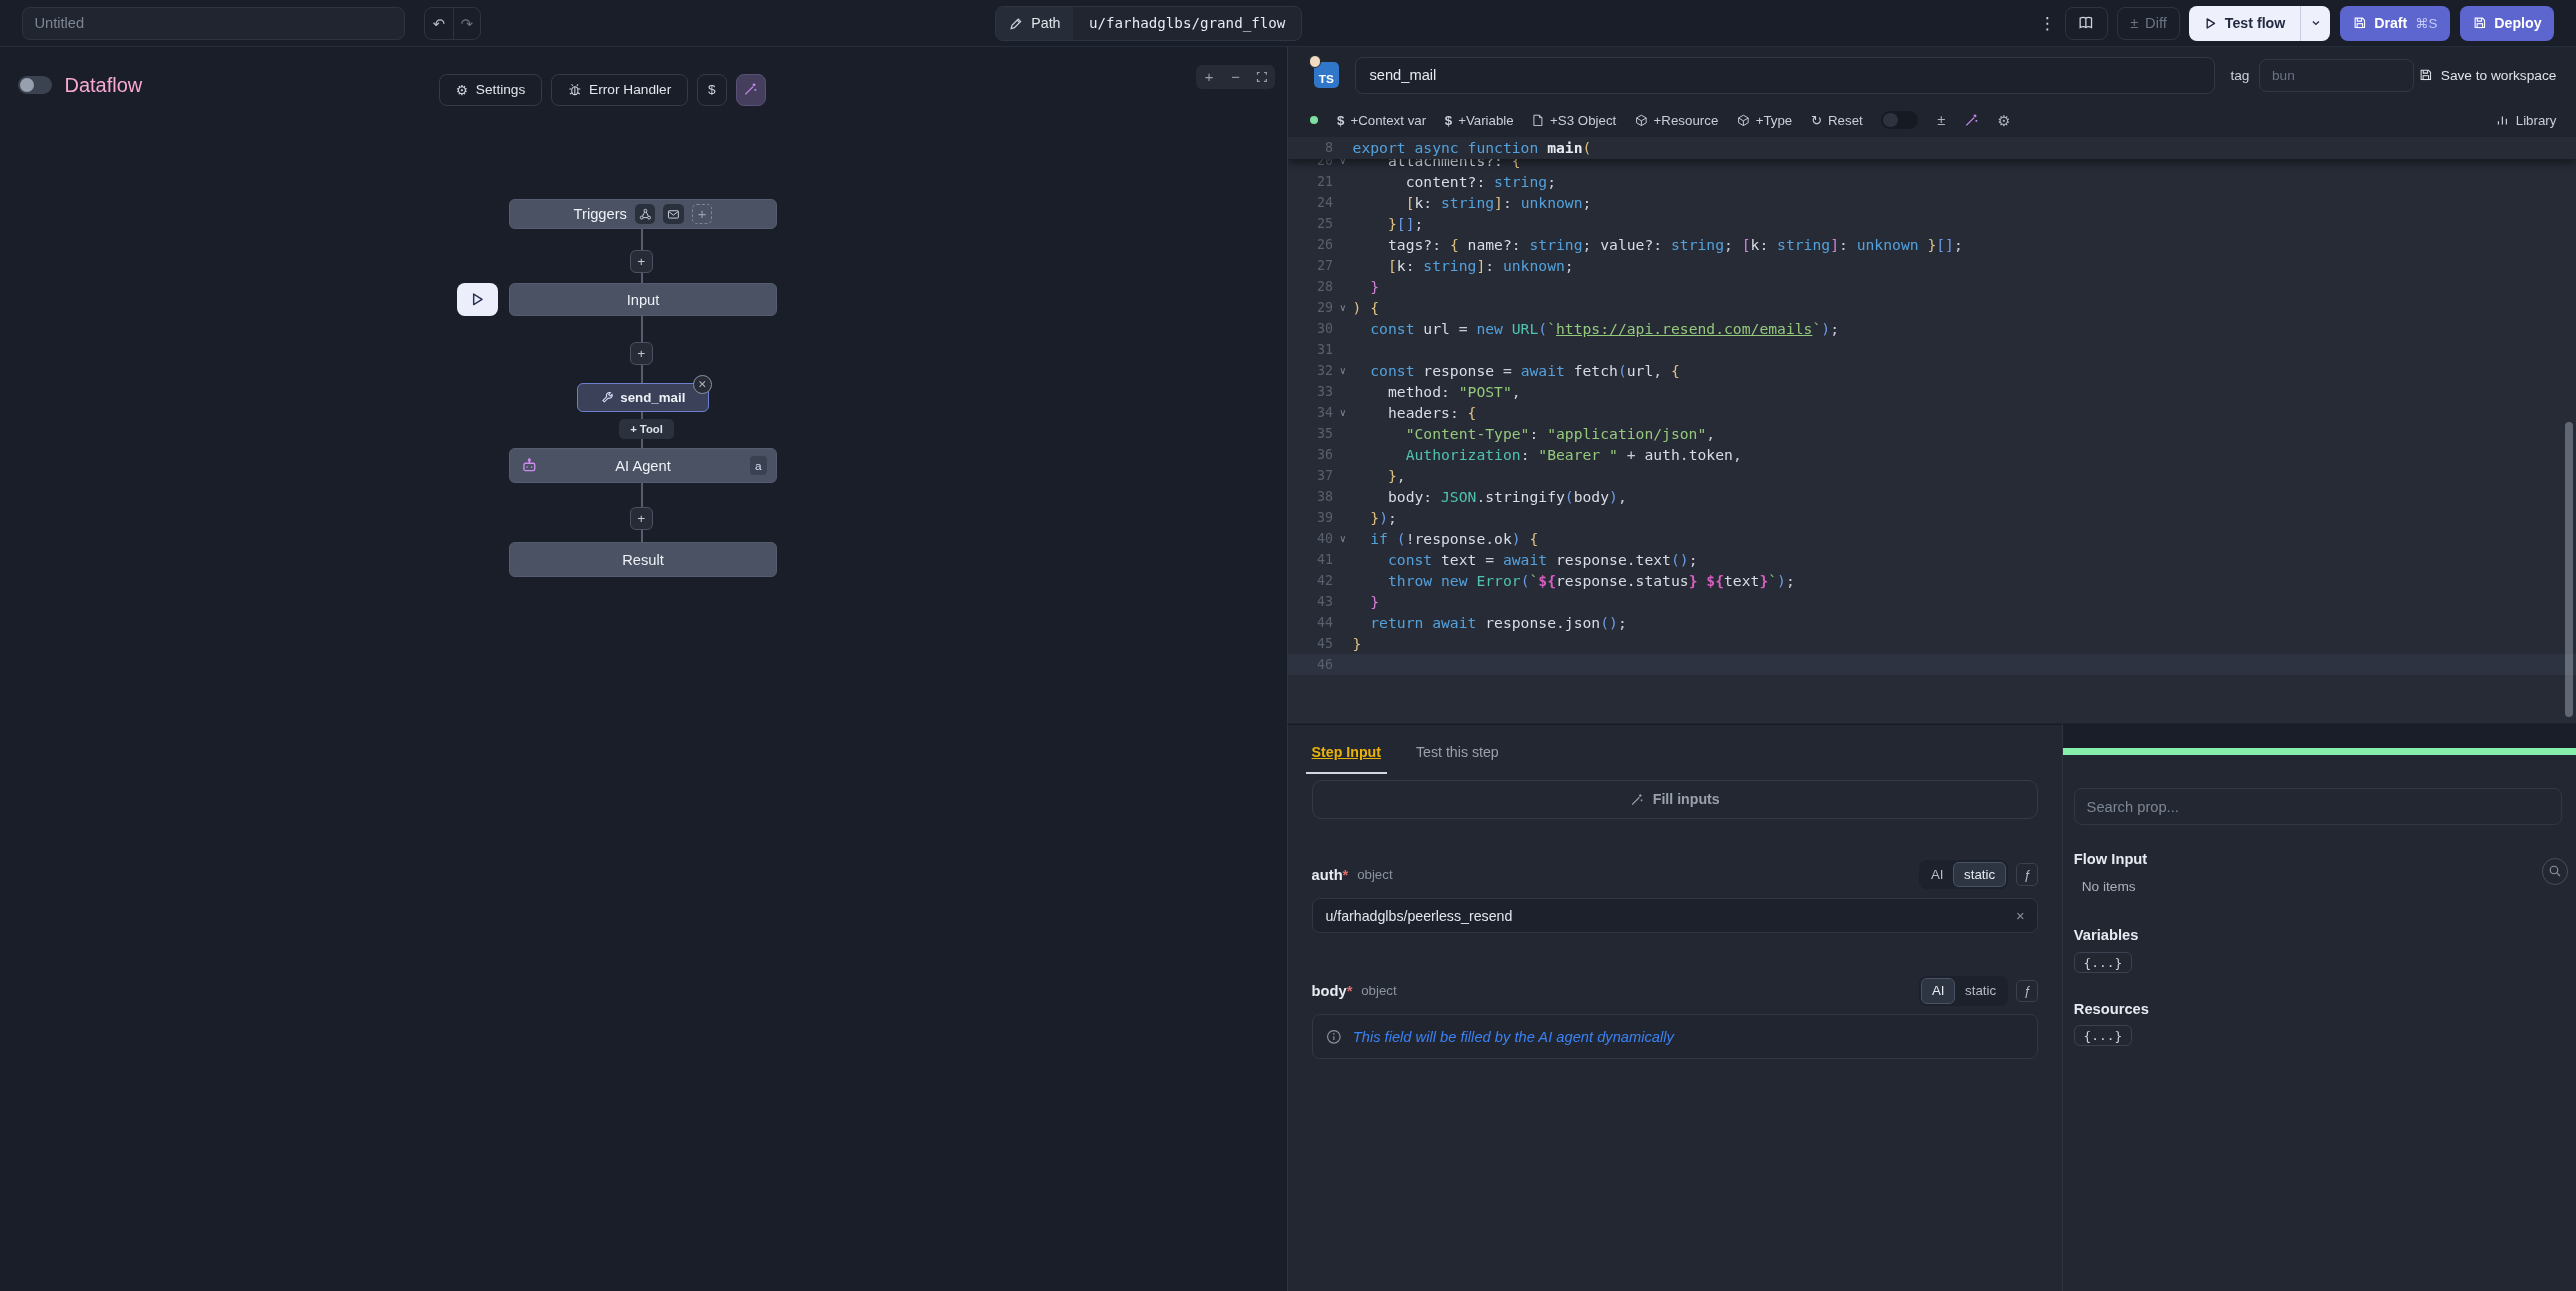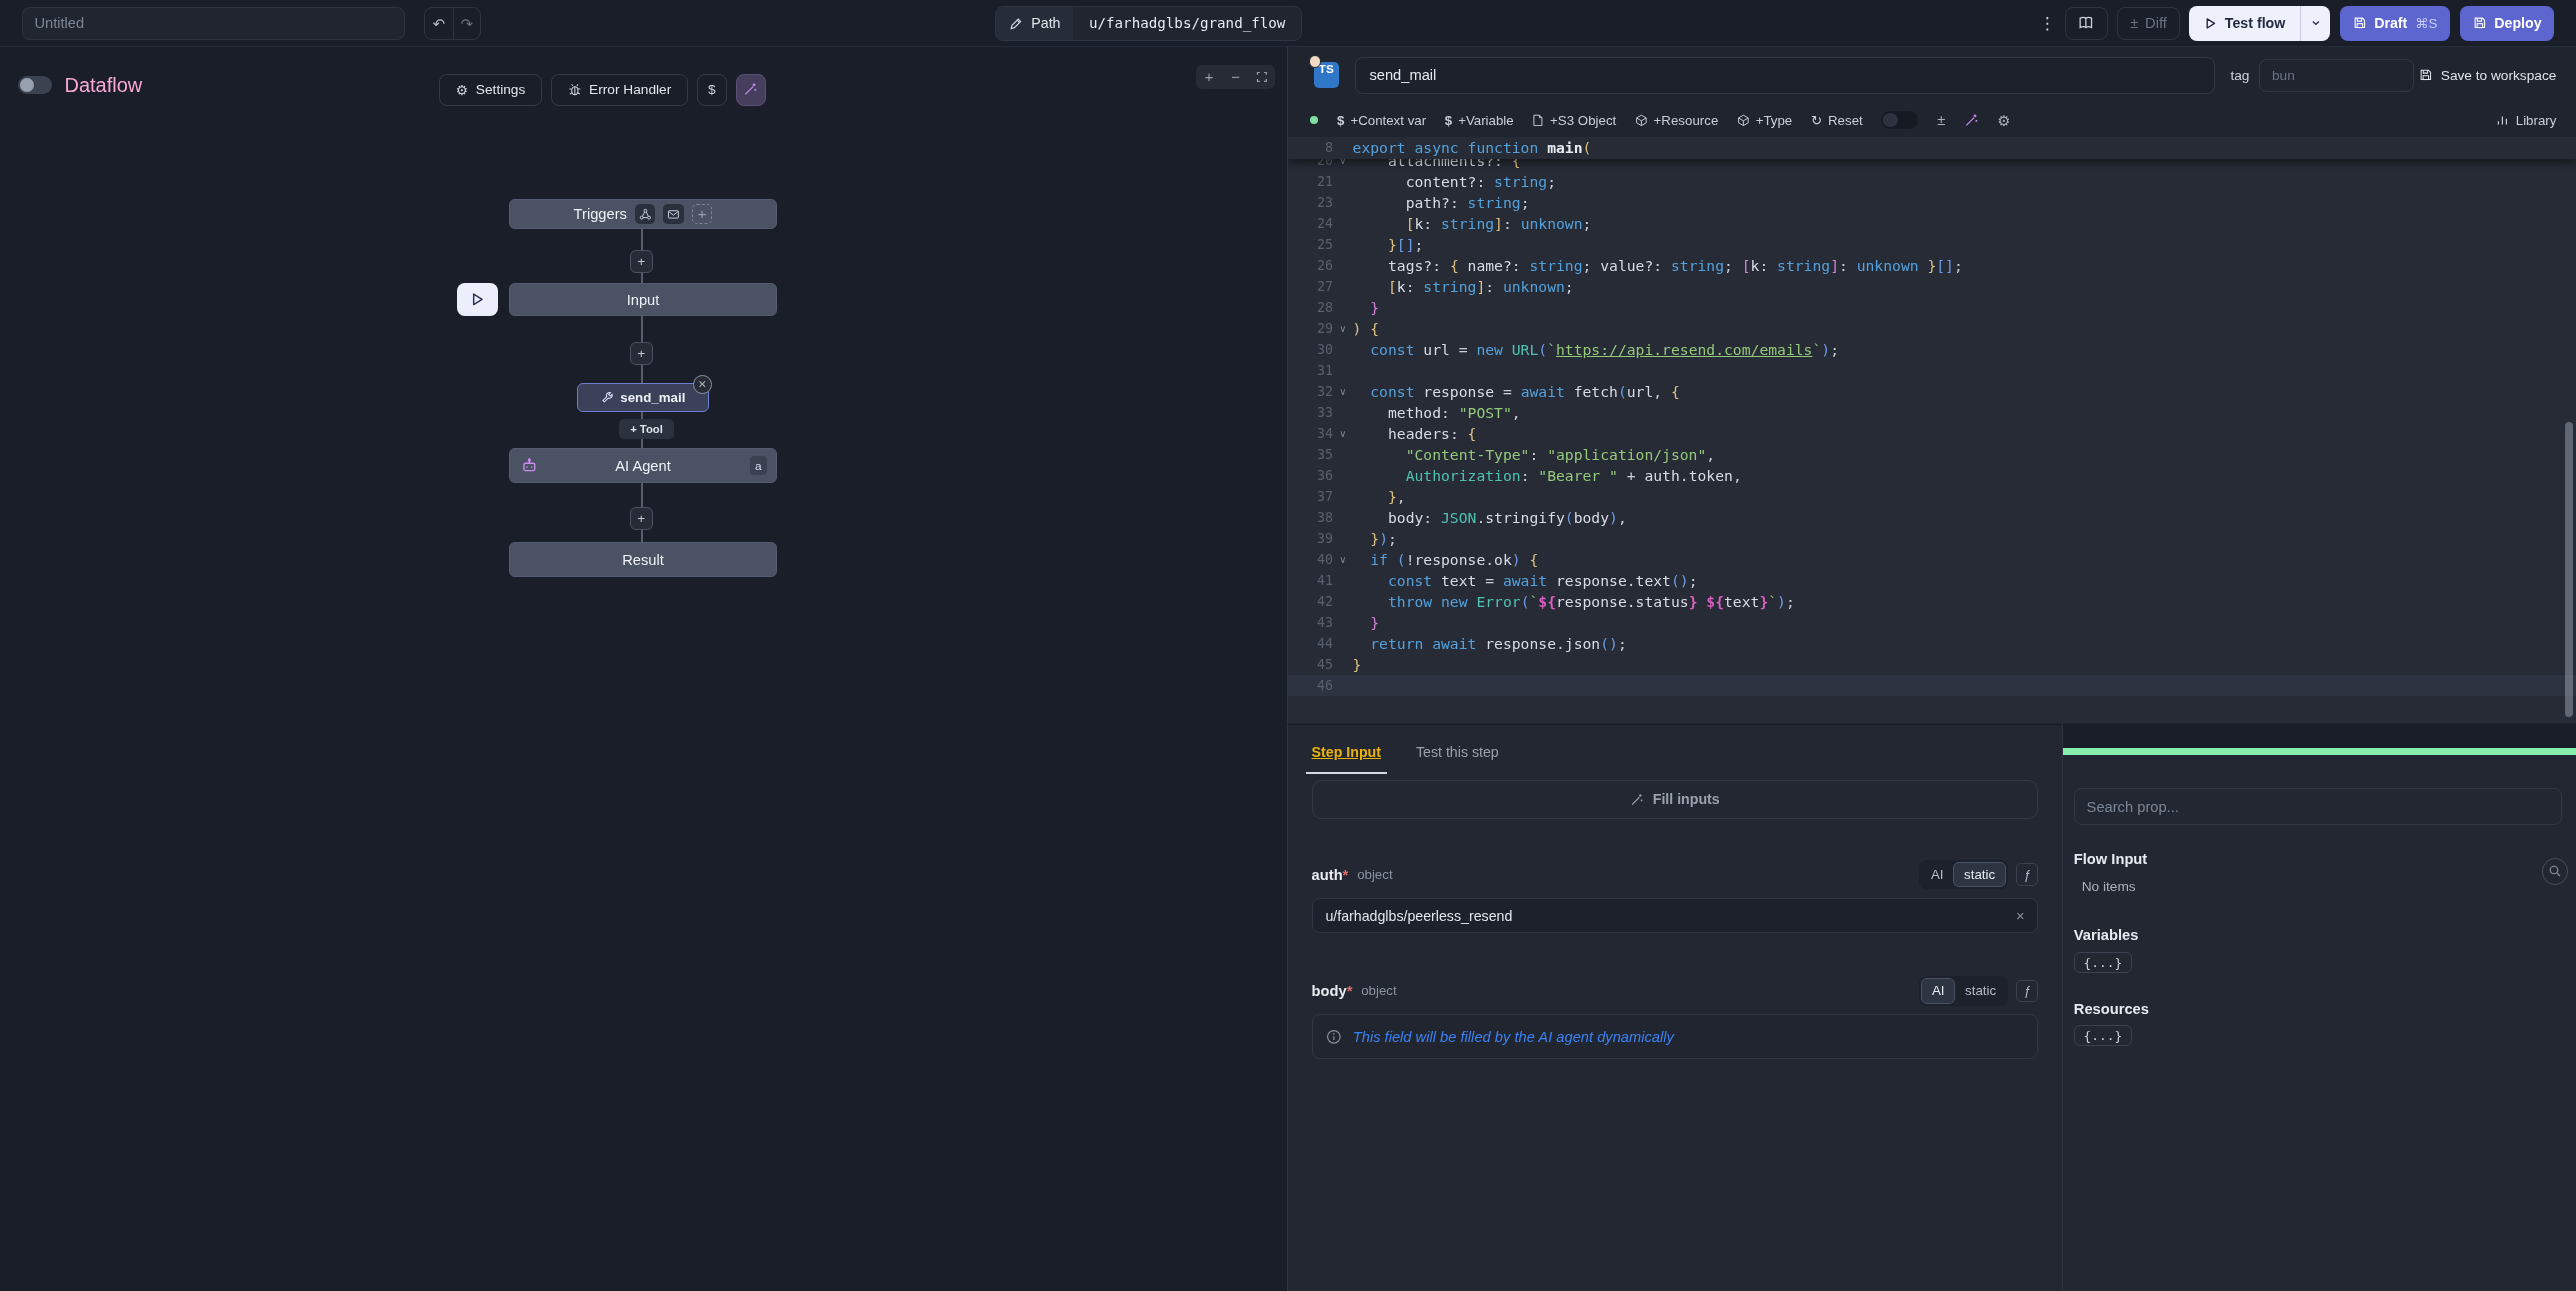--- a/index.html
+++ b/index.html
@@ -71,21 +71,21 @@
   .addtool { position:absolute; left:619px; top:372px; width:55px; height:19.6px; background:#2b313d; border-radius:4.9px;
     color:#dfe3ea; font-size:11.3px; font-weight:700; display:flex; align-items:center; justify-content:center; cursor:pointer; }
   .agent-ico { position:absolute; left:10.8px; color:#cf8df2; }
   .agent-badge { position:absolute; right:8.8px; width:17.7px; height:18.7px; background:#3a4150; border-radius:3.9px;
     color:#d9def7; font-size:11.8px; display:flex; align-items:center; justify-content:center; }
 
   
   #editor { position:absolute; left:1287px; top:47px; width:1289px; height:677px; background:#20242e; border-left:1px solid #2e3542; }
   .ed-hdr { height:56px; display:flex; align-items:center; padding:0 19.6px 0 25.5px; }
   .ts-badge { position:relative; width:25.5px; height:25.5px; background:#3076c9; border-radius:4.9px; color:#fff;
-    font-weight:700; font-size:11.8px; display:flex; align-items:flex-end; justify-content:center; padding-bottom:12px; }
+    font-weight:700; font-size:11.8px; display:flex; align-items:flex-end; justify-content:center; padding-bottom:2px; }
   .bun-mini { position:absolute; left:-4.9px; top:-6.9px; width:12.8px; height:12.8px; border-radius:50%;
     background:#efdcc3; border:1px solid #20242e; }
   .ed-name { flex:0 0 860px; margin-left:15.7px; height:37px; background:#1c212b; border:1px solid #313845;
     border-radius:7.9px; padding:0 13.7px; color:#e6e9f0; font-size:14.7px; }
   .tag-lbl { margin-left:15.7px; font-size:13.7px; color:#cdd3dd; }
   .tag-inp { margin-left:9.8px; width:155px; height:33px; background:transparent; border:1px solid #313845;
     border-radius:7.9px; padding:0 11.8px; color:#e2e6ec; font-size:13.7px; }
   .tag-inp::placeholder { color:#6a7384; }
   .savews { margin-left:auto; display:flex; align-items:center; gap:7.9px; font-size:13.7px; color:#dfe3ea; cursor:pointer; }
 
@@ -433,25 +433,20 @@
           <span class="gut">20</span>
           <span class="fold">∨</span>
           <pre>    <span class="tk-id">attachments?</span><span class="tk-pu">: </span><span class="tk-b1">{</span></pre>
         </div>
         <div class="cl">
           <span class="gut">21</span>
           <span class="fold"></span>
           <pre>      <span class="tk-id">content?</span><span class="tk-pu">: </span><span class="tk-kw">string</span><span class="tk-pu">;</span></pre>
         </div>
         <div class="cl">
-          <span class="gut">23</span>
-          <span class="fold"></span>
-          <pre>      <span class="tk-id">path?</span><span class="tk-pu">: </span><span class="tk-kw">string</span><span class="tk-pu">;</span></pre>
-        </div>
-        <div class="cl">
           <span class="gut">24</span>
           <span class="fold"></span>
           <pre>      <span class="tk-b1">[</span><span class="tk-id">k</span><span class="tk-pu">: </span><span class="tk-kw">string</span><span class="tk-b1">]</span><span class="tk-pu">: </span><span class="tk-kw">unknown</span><span class="tk-pu">;</span></pre>
         </div>
         <div class="cl">
           <span class="gut">25</span>
           <span class="fold"></span>
           <pre>    <span class="tk-b1">}</span><span class="tk-b3">[]</span><span class="tk-pu">;</span></pre>
         </div>
         <div class="cl">

